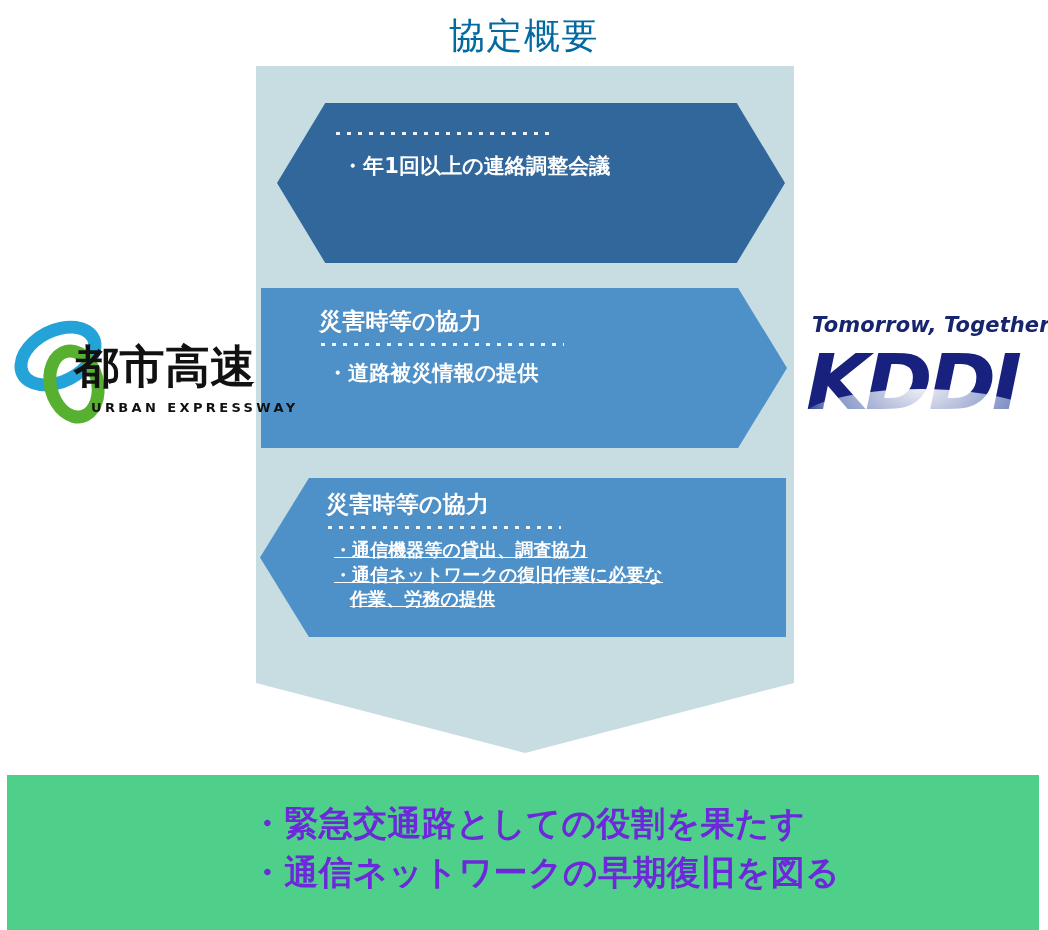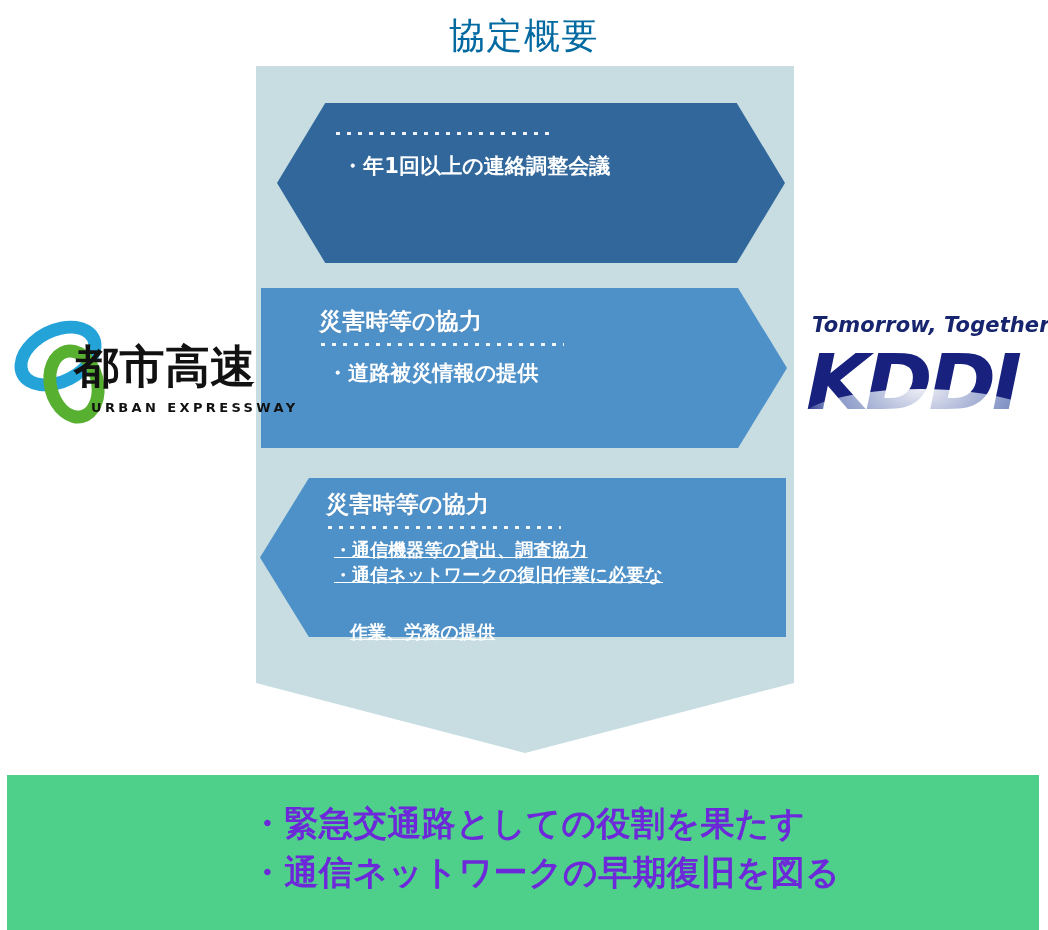--- a/index.html
+++ b/index.html
@@ -132,21 +132,21 @@
   #block-3 .ab-list { margin-top: 9px;  margin-left: 8px; }
 
   .ab-list li {
     font-size: 21px;
     font-weight: bold;
     line-height: 1.38;
     letter-spacing: 0.005em;
     white-space: nowrap;
   }
   #block-3 .ab-list li { font-size: 18px; line-height: 1.36; text-decoration: underline; }
-  .ab-list li.cont { padding-left: 16px; margin-top: 33px; }
+  .ab-list li.cont { padding-left: 16px; }
 
   
   #logo-urban-expressway {
     position: absolute;
     left: 8px;
     top: 322px;
     width: 244px;
     height: 104px;
   }
   #logo-urban-expressway .rings {

